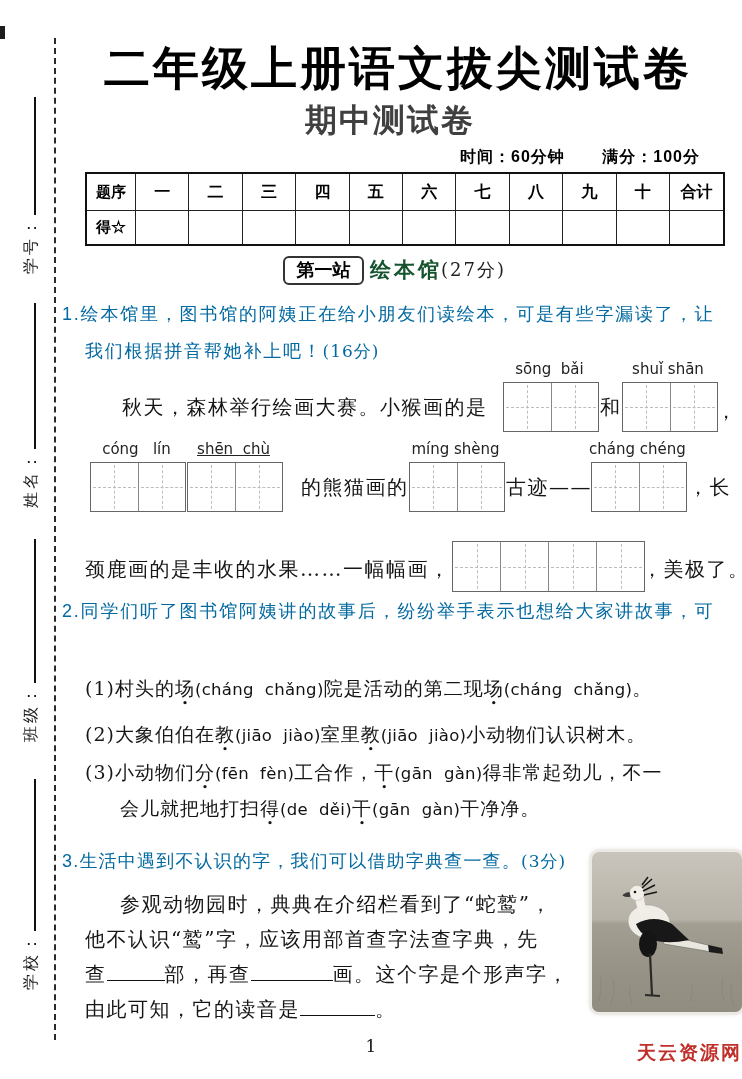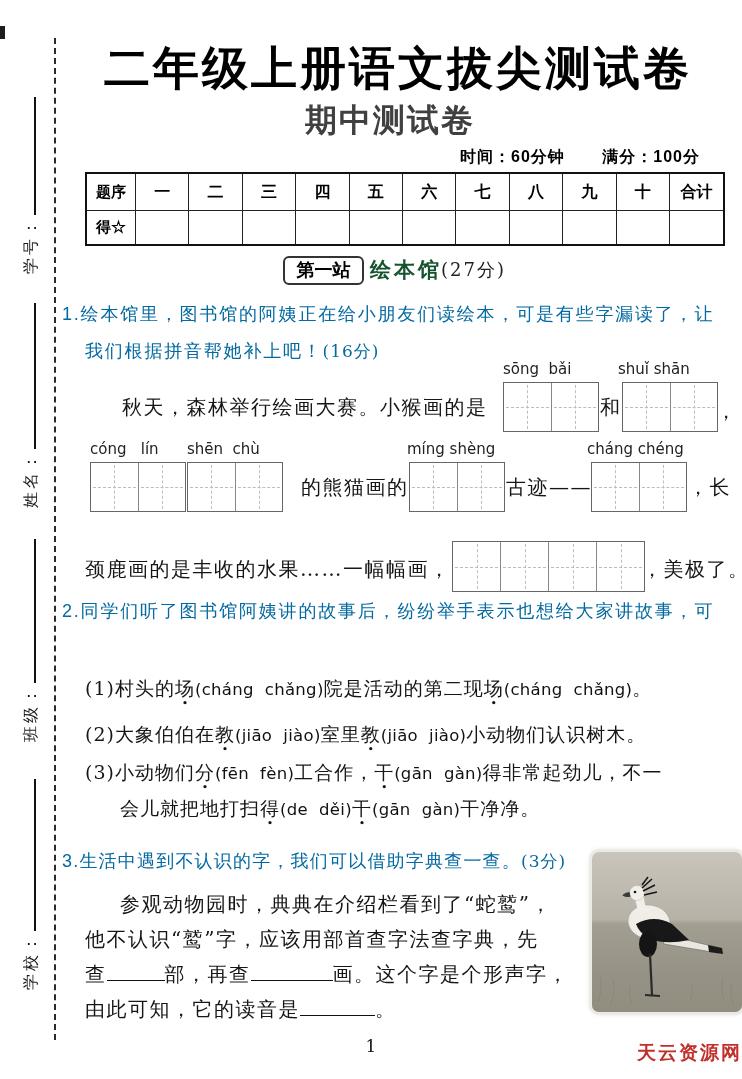--- a/index.html
+++ b/index.html
@@ -45,21 +45,21 @@
   .kl.item{font-size:19px;letter-spacing:1px;}
   .pts{font-family:"DejaVu Serif",serif;font-size:17px;letter-spacing:1px;}
   .py{font-family:"DejaVu Sans",sans-serif;font-size:16.5px;letter-spacing:.3px;white-space:pre;color:#111;}
   .du{position:relative;}
   .du::after{content:"•";position:absolute;left:50%;transform:translateX(-50%);
              bottom:-11px;font-size:11px;letter-spacing:0;color:#111;}
   .bl{display:inline-block;border-bottom:1.5px solid #111;height:16px;vertical-align:baseline;}
   .w58{width:58px;} .w82{width:82px;} .w75{width:75px;}
   
   .pyl{position:absolute;font-family:"DejaVu Sans",sans-serif;font-size:15px;color:#222;
-       text-align:left;white-space:pre;}
+       text-align:center;white-space:pre;}
   .pbox{position:absolute;display:flex;border:1.5px solid #666;background:#fff;}
   .pcell{width:46.5px;height:48px;position:relative;}
   .pbox.g .pcell{width:47px;height:49px;}
   .pcell+.pcell{border-left:1px solid #888;}
   .pcell::before{content:"";position:absolute;left:50%;top:2px;bottom:2px;border-left:1px dashed #bdbdbd;}
   .pcell::after{content:"";position:absolute;top:50%;left:2px;right:2px;border-top:1px dashed #bdbdbd;}
   
   .photo{position:absolute;left:592px;top:852px;width:150px;height:160px;border-radius:7px;
          overflow:hidden;box-shadow:0 0 0 3px #eceae5, 0 0 6px rgba(0,0,0,.25);}
   
@@ -138,21 +138,21 @@
       <div class="pcell"></div>
     </div>
   <div class="kl" style="left:600px;top:394px;">和</div>
   <div class="pbox" style="left:622px;top:382px;">
       <div class="pcell"></div>
       <div class="pcell"></div>
     </div>
   <div class="kl" style="left:716px;top:398px;">，</div>
 
   <div class="pyl" style="left:90px;top:440px;width:93px;">cóng   lín</div>
-  <div class="pyl" style="left:187px;top:440px;width:93px;">shēn  chù</div>
+  <div class="pyl" style="left:187px;top:440px;width:93px;text-decoration:underline;">shēn  chù</div>
   <div class="pyl" style="left:407px;top:440px;width:97px;">míng shèng</div>
   <div class="pyl" style="left:587px;top:440px;width:101px;">cháng chéng</div>
   <div class="pbox" style="left:90px;top:462px;">
       <div class="pcell"></div>
       <div class="pcell"></div>
     </div>
   <div class="pbox" style="left:187px;top:462px;">
       <div class="pcell"></div>
       <div class="pcell"></div>
     </div>

